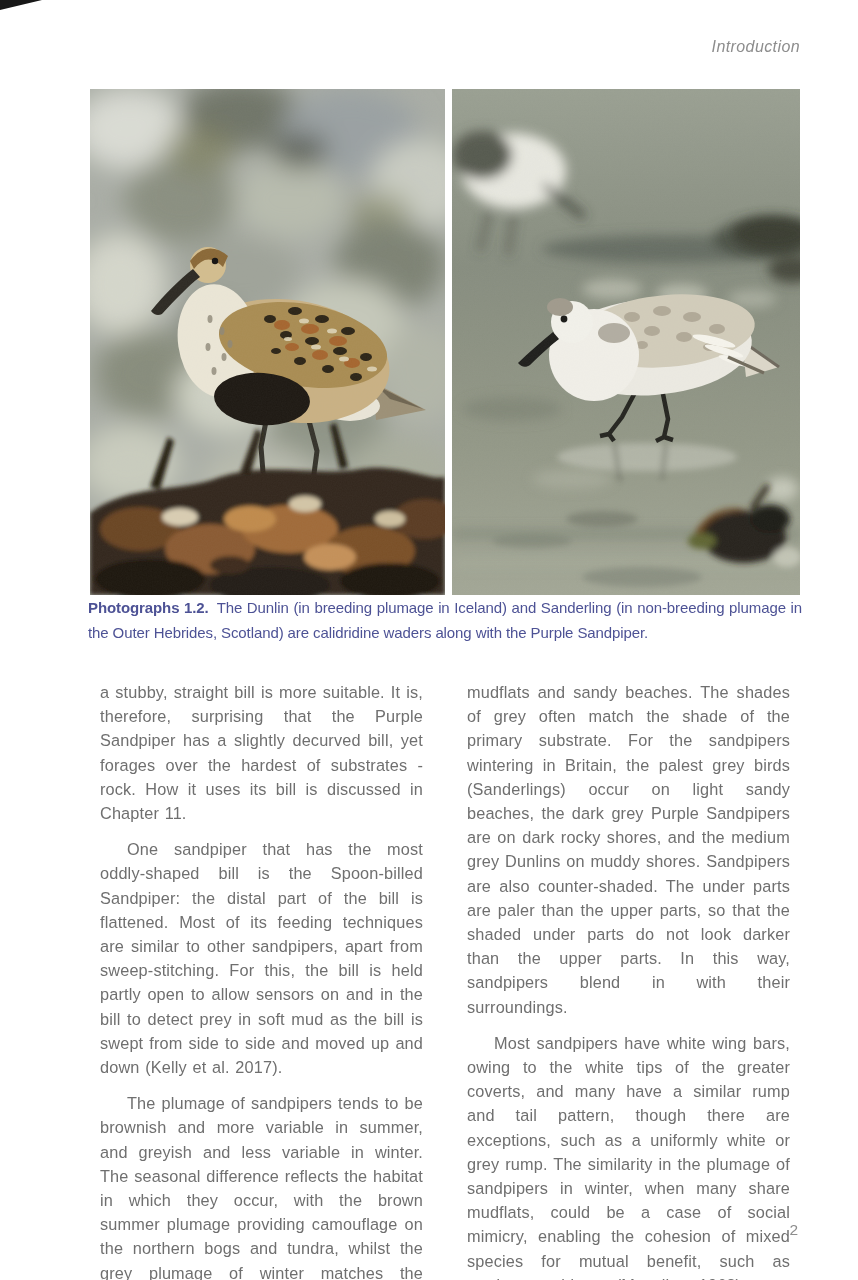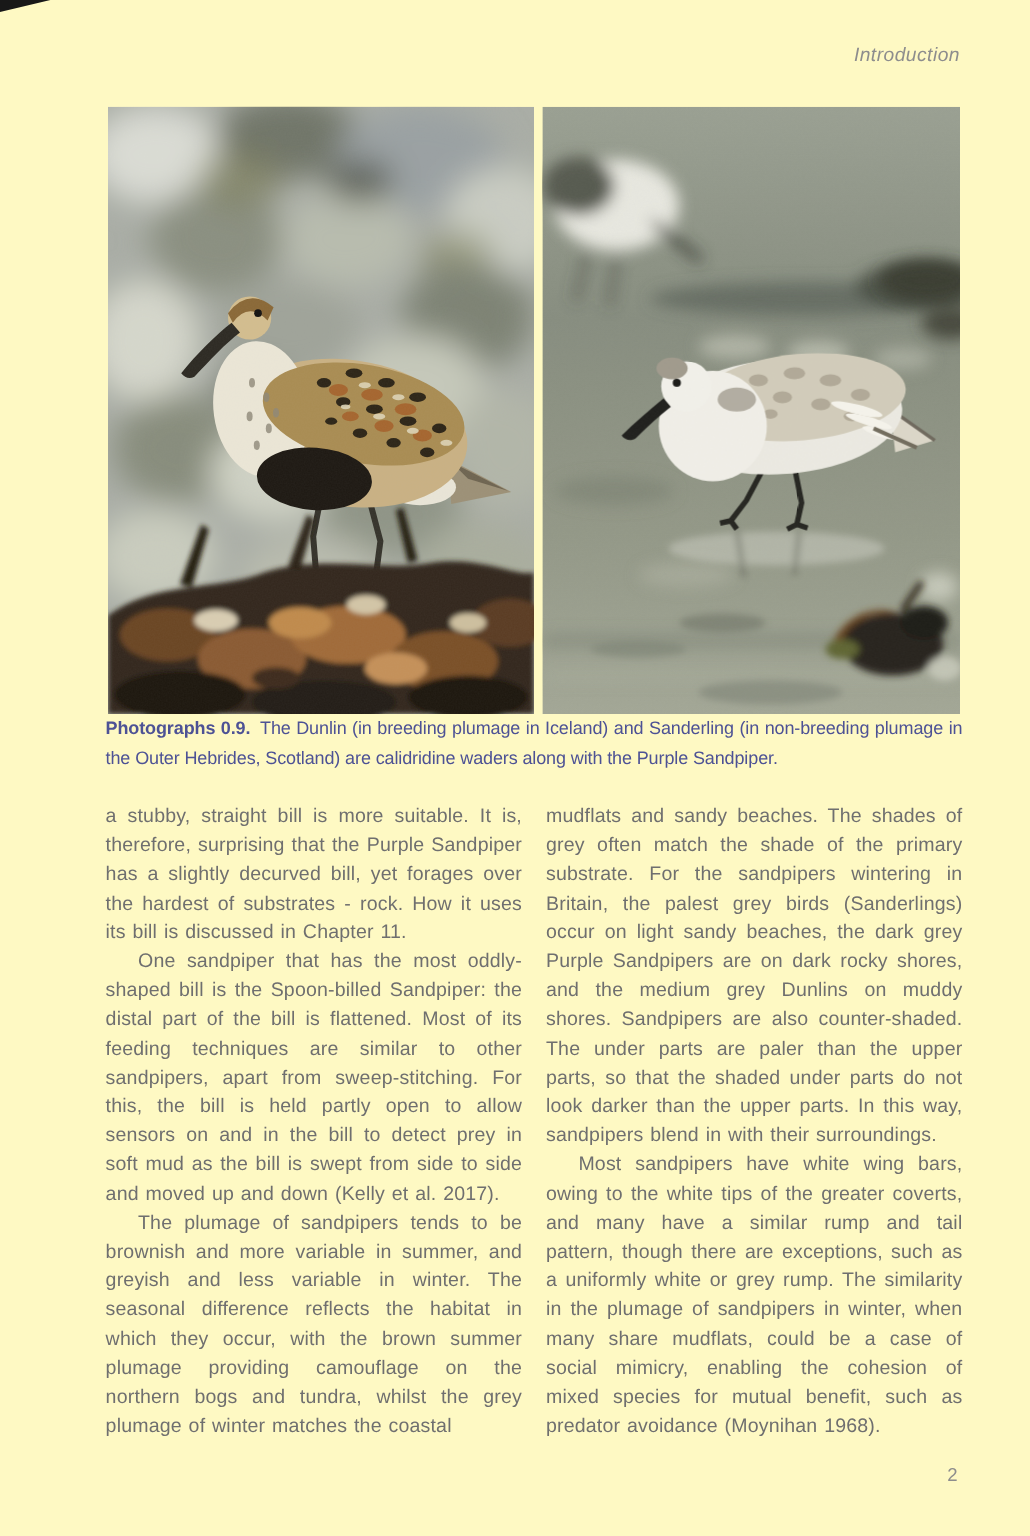--- a/index.html
+++ b/index.html
@@ -1,20 +1,20 @@
 <!DOCTYPE html>
 <html><head>
 <meta charset="utf-8">
 <style>
   html,body { margin:0; padding:0; background:#e8e8e8; }
   .page {
     position:relative;
     width:858px; height:1280px;
     margin:0 auto;
-    background:#fef9c3;
+    background:#ffffff;
     overflow:hidden;
     font-family:"Liberation Sans", sans-serif;
   }
   .corner-mark {
     position:absolute; top:0; left:0;
     width:0; height:0;
     border-top:10px solid #181818;
     border-right:42px solid transparent;
   }
   .running-head {
@@ -36,21 +36,21 @@
     text-align:justify;
     letter-spacing:-0.1px;
   }
   .caption .caption-label { font-weight:700; margin-right:8px; }
   .columns {
     position:absolute; top:668px; left:88px; width:714px;
     display:flex; gap:20px;
   }
   .col { width:347px; }
   .col p {
-    margin:0;
+    margin:12px;
     font-size:16.3px; line-height:24.2px;
     color:#6f6f6f;
     text-align:justify;
     letter-spacing:0.15px;
     word-spacing:1px;
   }
   .col p.indent { text-indent:27px; }
   .col p .etal { }
   .page-number {
     position:absolute; top:1221px; right:60px;
@@ -271,21 +271,21 @@
           <ellipse cx="150" cy="430" rx="36" ry="8" fill="#6e7366" opacity="0.6"></ellipse>
           <ellipse cx="80" cy="452" rx="40" ry="7" fill="#767b6d" opacity="0.5"></ellipse>
           <ellipse cx="335" cy="468" rx="14" ry="10" fill="#caccbd" opacity="0.8"></ellipse>
           <ellipse cx="190" cy="488" rx="60" ry="10" fill="#7d8274" opacity="0.6"></ellipse>
         </g>
         <rect width="348" height="506" filter="url(#grainR)"></rect>
       </svg>
     </figure>
   </div>
 
-  <p class="caption"><span class="caption-label">Photographs 0.9.</span><span>The Dunlin (in breeding plumage in Iceland) and Sanderling (in non-breeding plumage in the Outer Hebrides, Scotland) are calidridine waders along with the Purple Sandpiper.</span></p>
+  <p class="caption"><span class="caption-label">Photographs 1.2.</span><span>The Dunlin (in breeding plumage in Iceland) and Sanderling (in non-breeding plumage in the Outer Hebrides, Scotland) are calidridine waders along with the Purple Sandpiper.</span></p>
 
   <div class="columns">
     <div class="col">
       <p class="noindent">a stubby, straight bill is more suitable. It is, therefore, surprising that the Purple Sandpiper has a slightly decurved bill, yet forages over the hardest of substrates - rock. How it uses its bill is discussed in Chapter 11.</p>
       <p class="indent"><span>One sandpiper that has the most oddly-shaped bill is the Spoon-billed Sandpiper: the distal part of the bill is flattened. Most of its feeding techniques are similar to other sandpipers, apart from sweep-stitching. For this, the bill is held partly open to allow sensors on and in the bill to detect prey in soft mud as the bill is swept from side to side and moved up and down (Kelly </span><span class="etal">et al.</span><span> 2017).</span></p>
       <p class="indent">The plumage of sandpipers tends to be brownish and more variable in summer, and greyish and less variable in winter. The seasonal difference reflects the habitat in which they occur, with the brown summer plumage providing camouflage on the northern bogs and tundra, whilst the grey plumage of winter matches the coastal</p>
     </div>
     <div class="col">
       <p class="noindent">mudflats and sandy beaches. The shades of grey often match the shade of the primary substrate. For the sandpipers wintering in Britain, the palest grey birds (Sanderlings) occur on light sandy beaches, the dark grey Purple Sandpipers are on dark rocky shores, and the medium grey Dunlins on muddy shores. Sandpipers are also counter-shaded. The under parts are paler than the upper parts, so that the shaded under parts do not look darker than the upper parts. In this way, sandpipers blend in with their surroundings.</p>
       <p class="indent">Most sandpipers have white wing bars, owing to the white tips of the greater coverts, and many have a similar rump and tail pattern, though there are exceptions, such as a uniformly white or grey rump. The similarity in the plumage of sandpipers in winter, when many share mudflats, could be a case of social mimicry, enabling the cohesion of mixed species for mutual benefit, such as predator avoidance (Moynihan 1968).</p>

